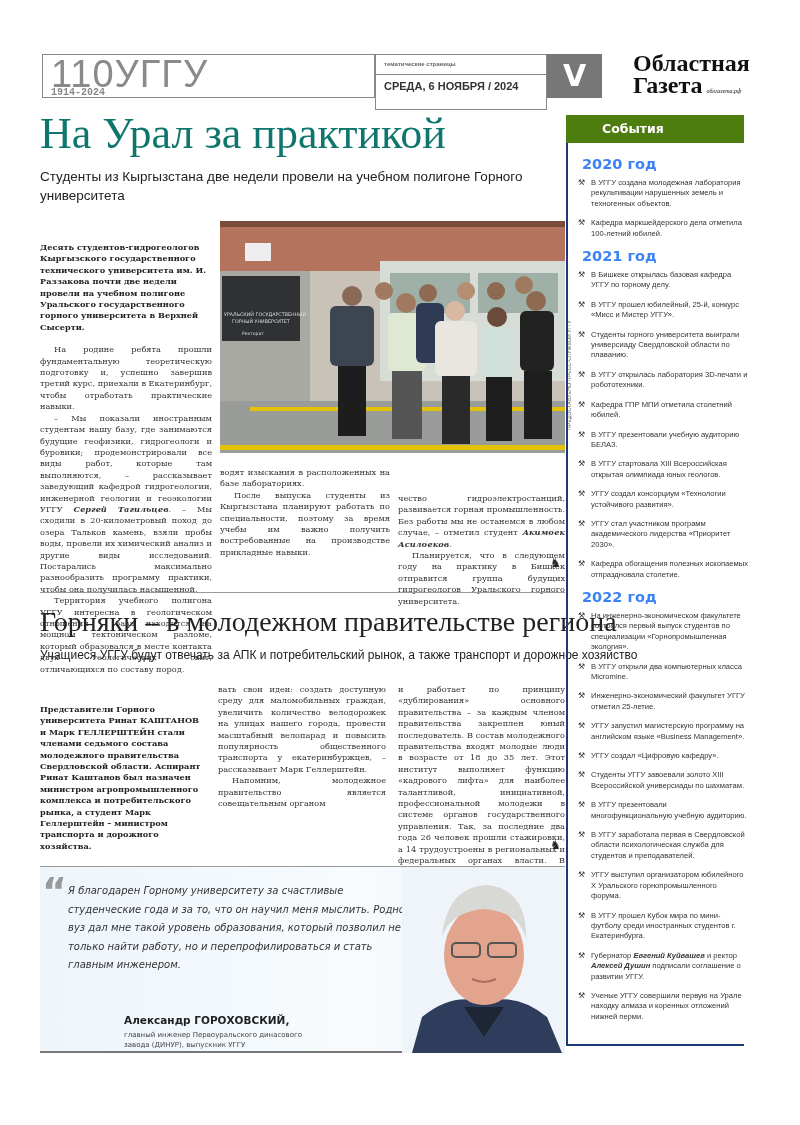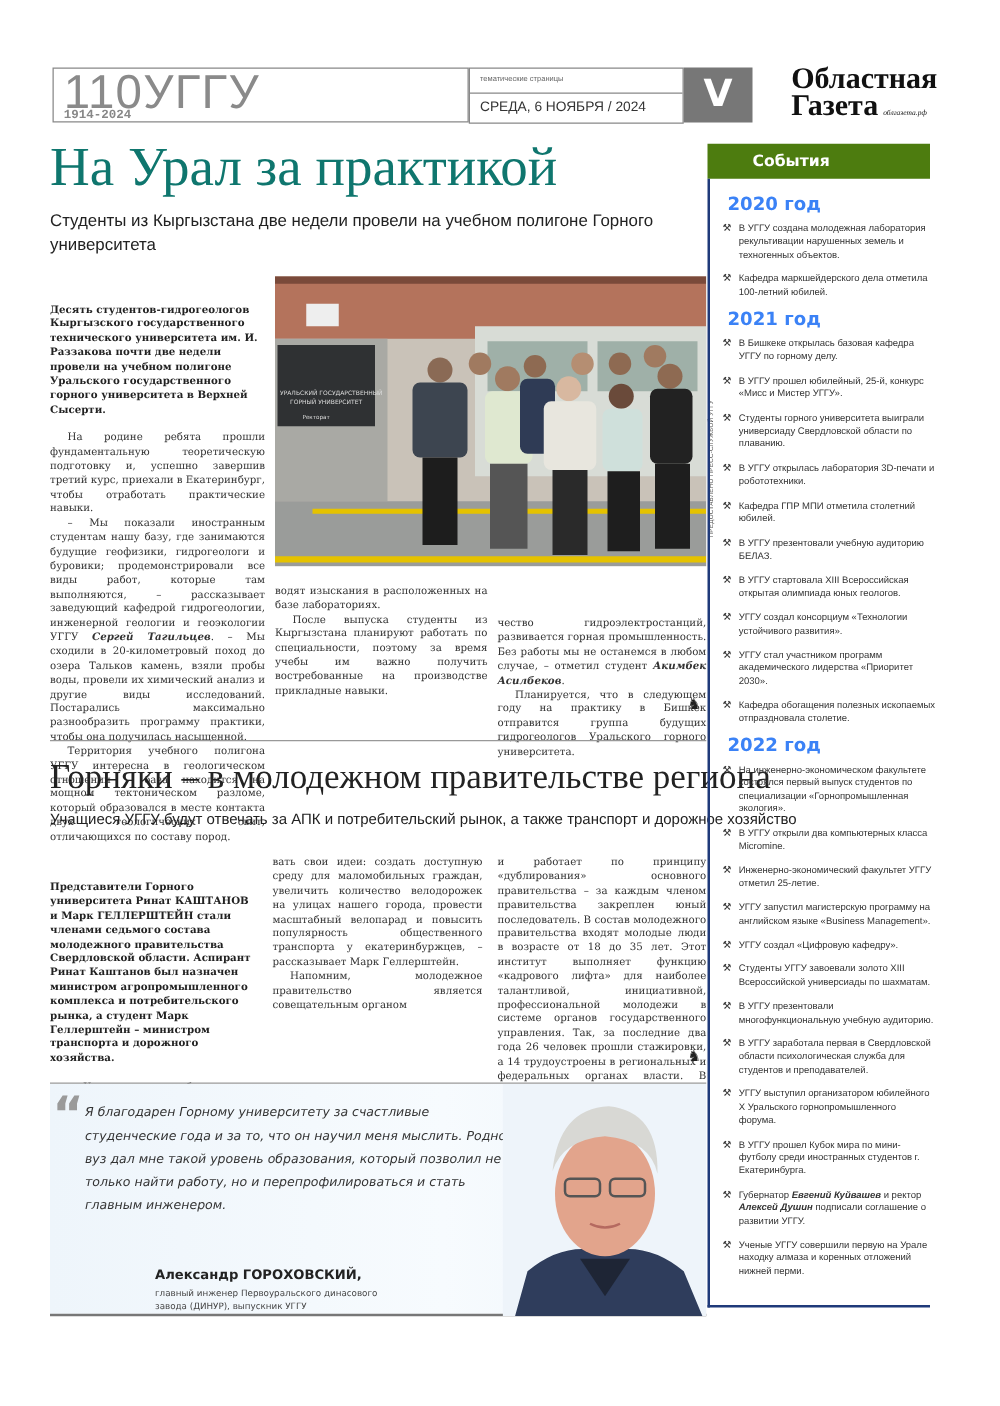--- a/index.html
+++ b/index.html
@@ -2,21 +2,21 @@
 <html><head>
 <meta charset="utf-8">
 <style>
   html,body{margin:0;padding:0;background:#fff;}
   body{width:800px;height:1125px;position:relative;overflow:hidden;color:#222;font-family:"DejaVu Serif",serif;}
   .abs{position:absolute;}
   
   .logo-box{left:42px;top:54px;width:333px;height:44px;border:1px solid #888;box-sizing:border-box;}
   .logo-main{position:absolute;left:8px;top:-2px;font-family:"Liberation Sans",sans-serif;font-size:38px;letter-spacing:1px;color:#8a8a8a;font-weight:normal;}
   .logo-years{position:absolute;left:8px;top:32px;font-family:"Liberation Mono",monospace;font-size:10px;color:#888;font-weight:bold;}
-  .sec-box{left:375px;top:54px;width:172px;height:45px;border:1px solid #888;box-sizing:border-box;}
+  .sec-box{left:375px;top:54px;width:172px;height:56px;border:1px solid #888;box-sizing:border-box;font-weight:bold;}
   .sec-top{height:20px;border-bottom:1px solid #888;font-family:"Liberation Sans",sans-serif;font-size:6px;color:#666;padding:6px 0 0 8px;box-sizing:border-box;}
   .sec-date{font-family:"Liberation Sans",sans-serif;font-size:11px;color:#333;padding:5px 0 0 8px;}
   .sec-letter{left:547px;top:54px;width:55px;height:44px;background:#777;color:#fff;font-family:"DejaVu Sans",sans-serif;font-weight:bold;font-size:30px;text-align:center;line-height:44px;}
   .og-title{left:633px;top:52px;font-family:"Liberation Serif",serif;font-weight:bold;font-size:24px;line-height:22px;color:#111;}
   .og-site{font-size:6px;font-style:italic;font-weight:normal;margin-left:4px;}
   
   .h1{left:40px;top:108px;font-family:"Liberation Serif",serif;font-size:44px;color:#0f766e;white-space:nowrap;}
   .sub1{left:40px;top:167px;width:500px;font-family:"Liberation Sans",sans-serif;font-size:13.5px;line-height:19px;color:#222;}
   .lead{font-family:"DejaVu Serif",serif;font-weight:bold;font-size:8.2px;line-height:11.4px;color:#222;margin-top:20px;}
   .body{font-family:"DejaVu Serif",serif;font-size:8.2px;line-height:11.4px;text-align:justify;color:#333;}

